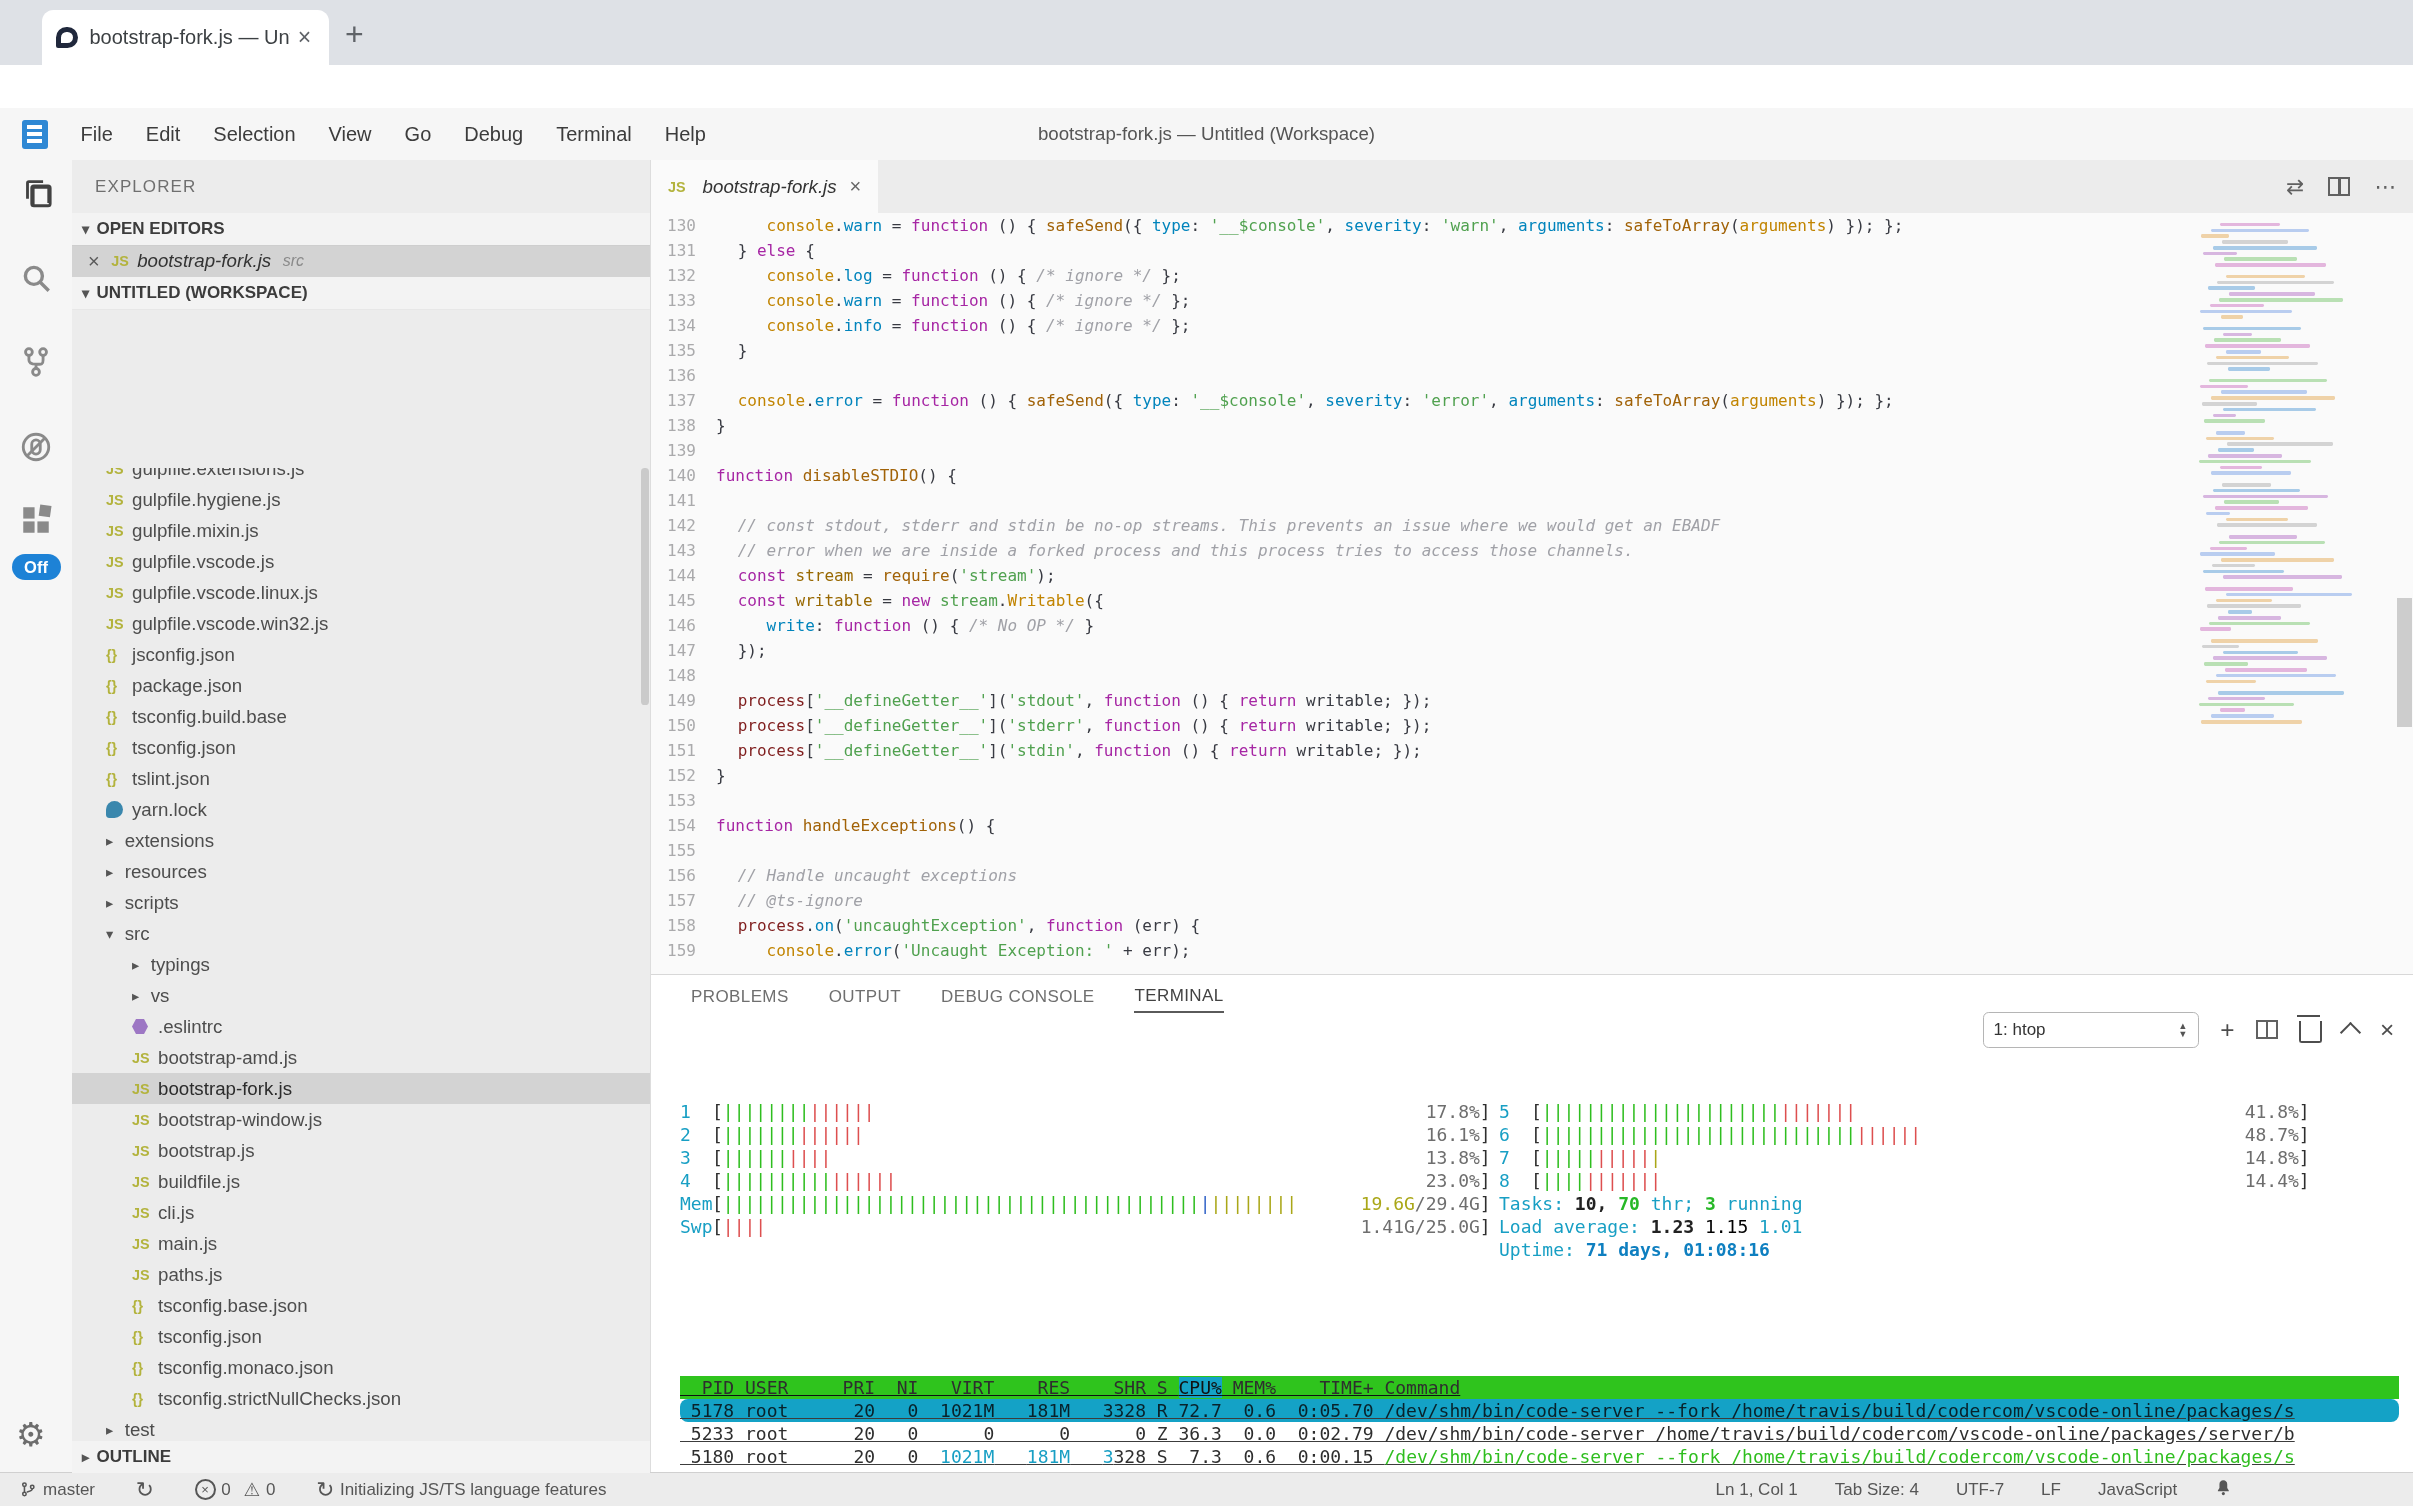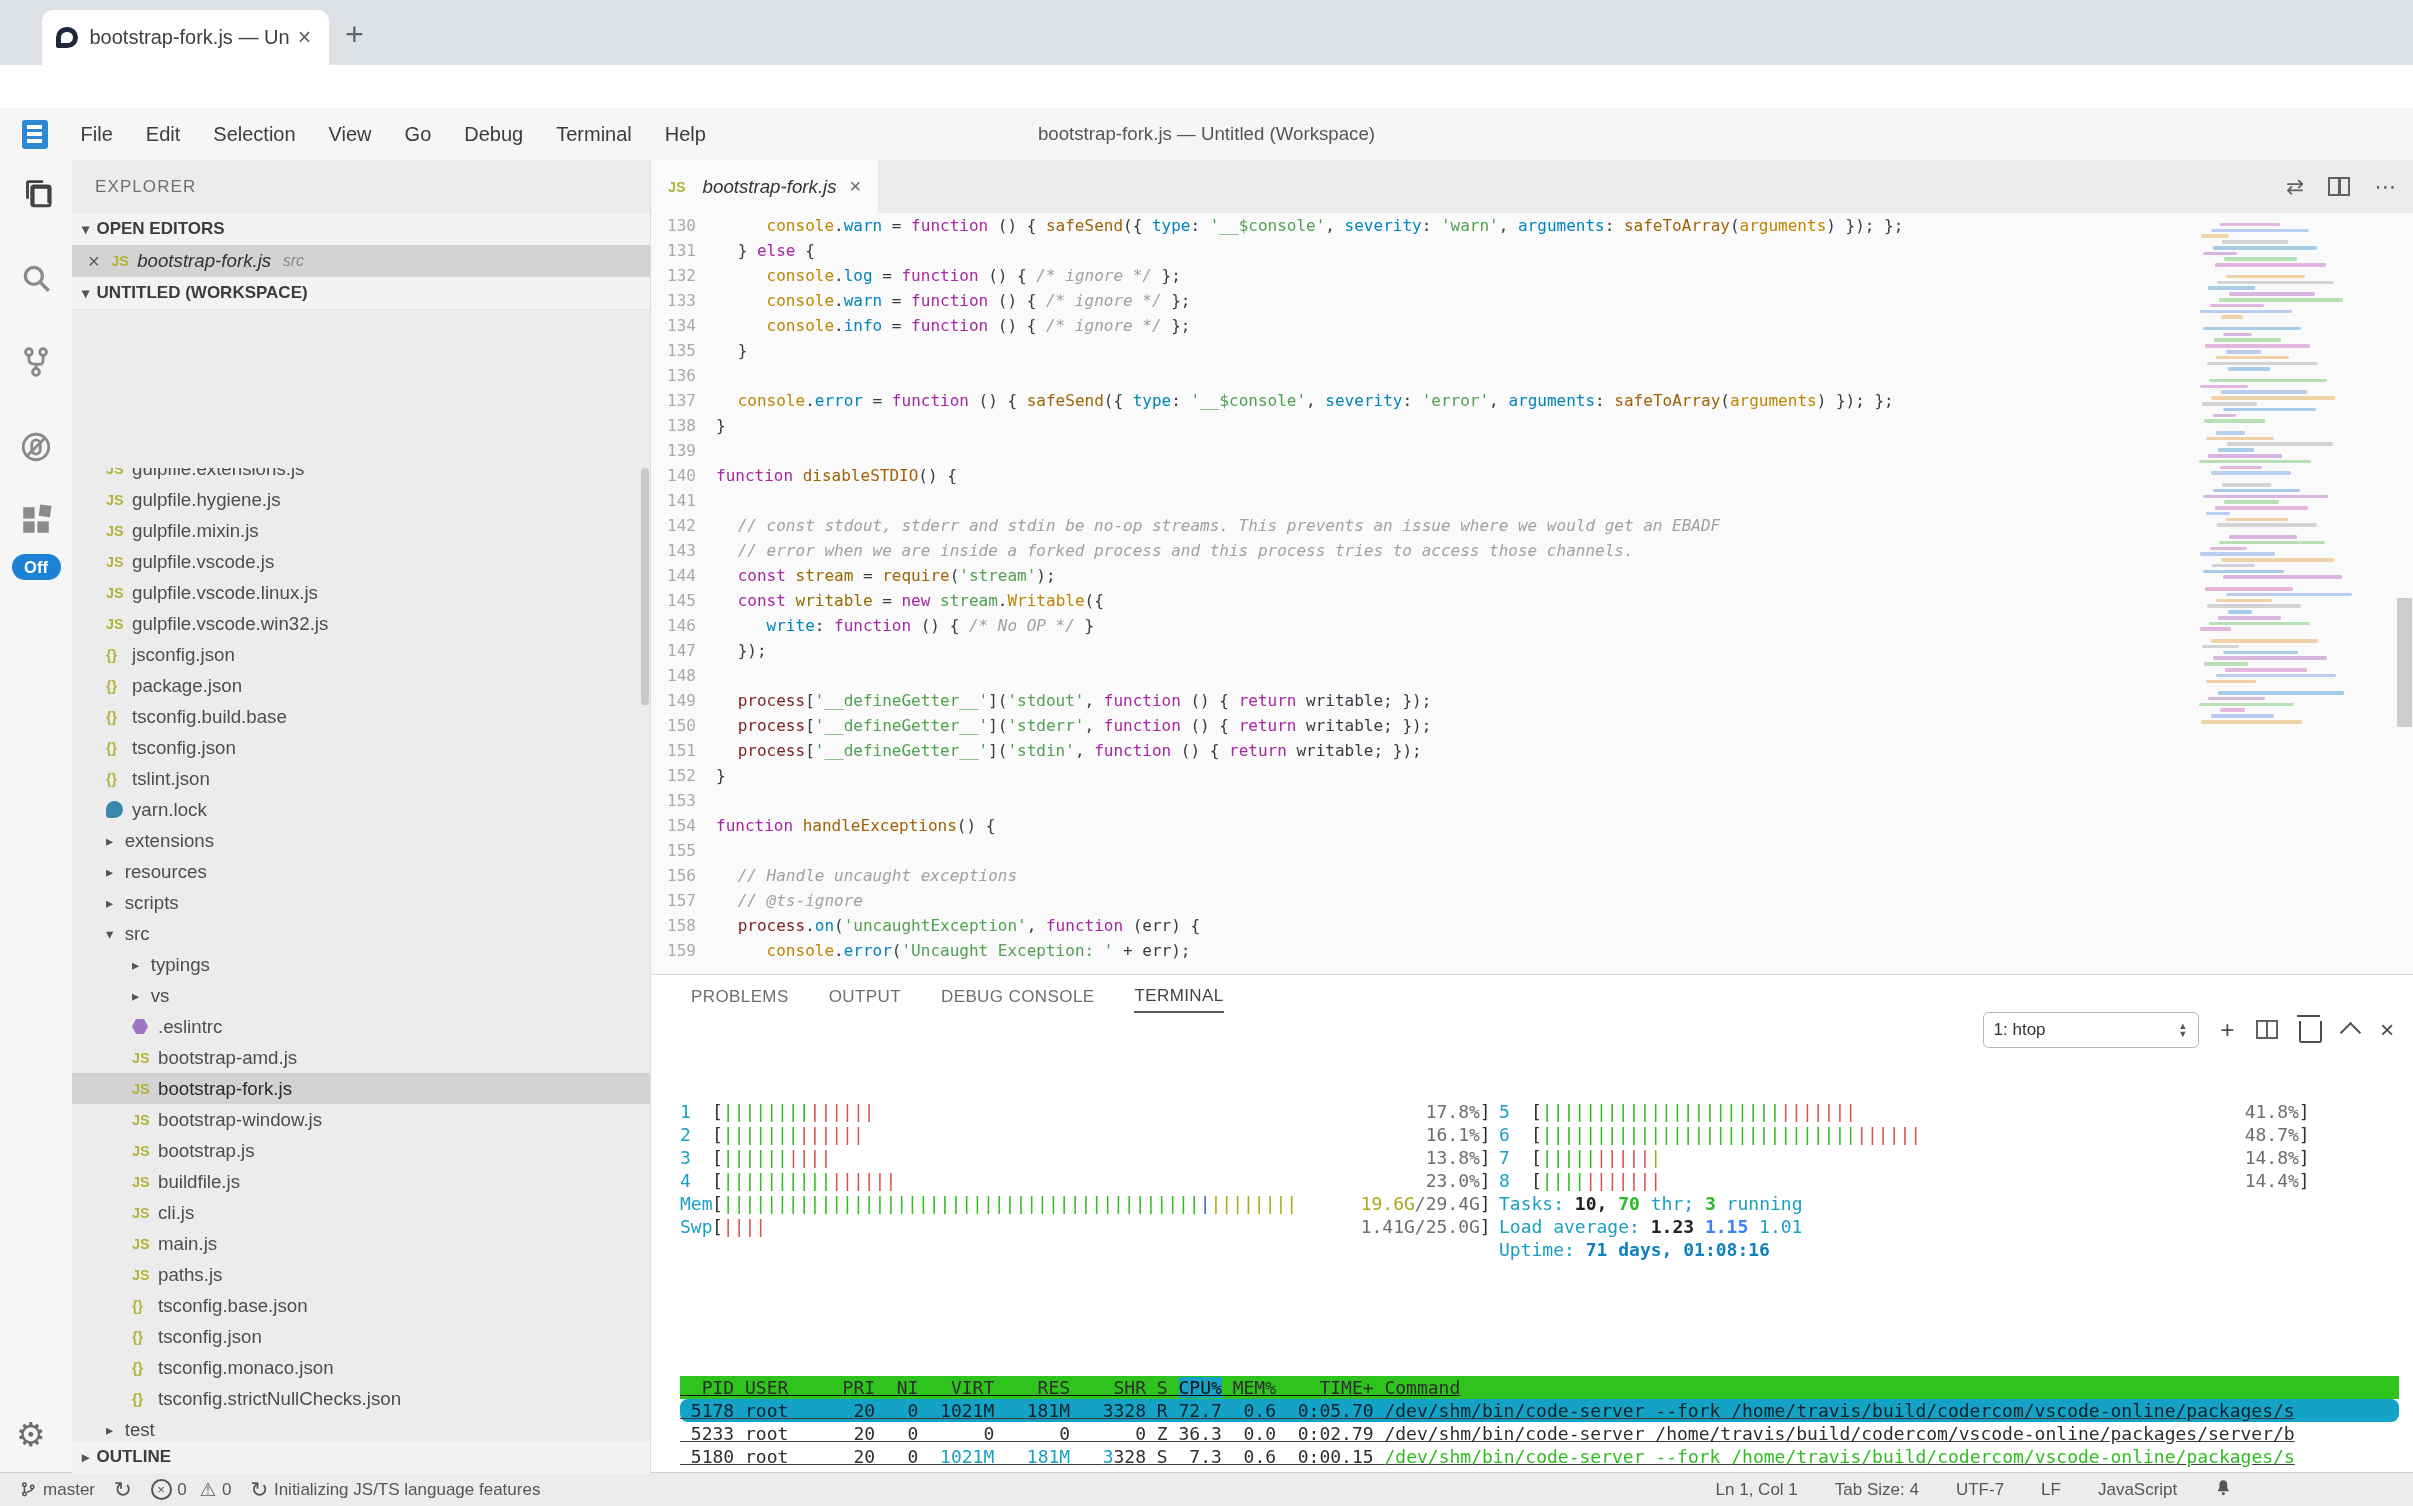--- a/index.html
+++ b/index.html
@@ -100,29 +100,29 @@
         font-family:"DejaVu Sans Mono",monospace;font-size:18px;line-height:23px;white-space:pre;}
   .tline{height:23px;}
   #htop-top{display:flex;}
   #htop-left{width:819px;flex:0 0 auto;}
   #htop-right{flex:1;}
   .mlabel{display:inline-block;width:32px;}
   .minner{display:inline-flex;width:757px;justify-content:space-between;overflow:hidden;vertical-align:bottom;}
   .tk-cy{color:#189fc4}.tk-gr{color:#2fbe1f}.tk-rd{color:#dd4f4f}.tk-yl{color:#aaa718}
   .tk-bl{color:#3465c8}.tk-gy{color:#6e6e6e}.tk-bk{color:#2e2e2e}
   .tk-bd{color:#222;font-weight:bold}.tk-bg{color:#27b827;font-weight:bold}
-  .tk-bc{color:#3b82f6;font-weight:bold}.tk-bb{color:#0e7fc0;font-weight:bold}
+  .tk-bc{color:#000000;font-weight:normal}.tk-bb{color:#0e7fc0;font-weight:bold}
   .tk-hc{background:#14a2c6;color:#111;}
   .hrow{height:23px;text-decoration:underline;}
   .hrow.hdr{background:#2fc41d;color:#111;}
   .hrow.sel{background:#14a2c6;border-radius:8px;}
   .hrow.sel span{color:#08222b;}
   
   #statusbar{position:absolute;left:0;bottom:0;width:100%;height:33px;background:#ececec;border-top:0.7px solid #d0d0d0;
-             display:flex;align-items:center;font-size:17px;color:#565656;}
+             display:flex;align-items:center;font-size:17px;color:#565656;gap:22px;}
   #statusbar .sseg{display:flex;align-items:center;margin-left:18.7px;gap:5.7px;}
   #sb-right{position:absolute;right:180px;display:flex;align-items:center;gap:37px;}
   .okx{width:17px;height:17px;border:2.2px solid #565656;border-radius:50%;display:inline-flex;align-items:center;justify-content:center;font-size:13px;}
   .sicon svg{width:18.7px;height:18.7px;display:block;}
   #bell svg{width:18.7px;height:18.7px;}
 </style>
 </head>
 <body>
 
 <div id="app">

